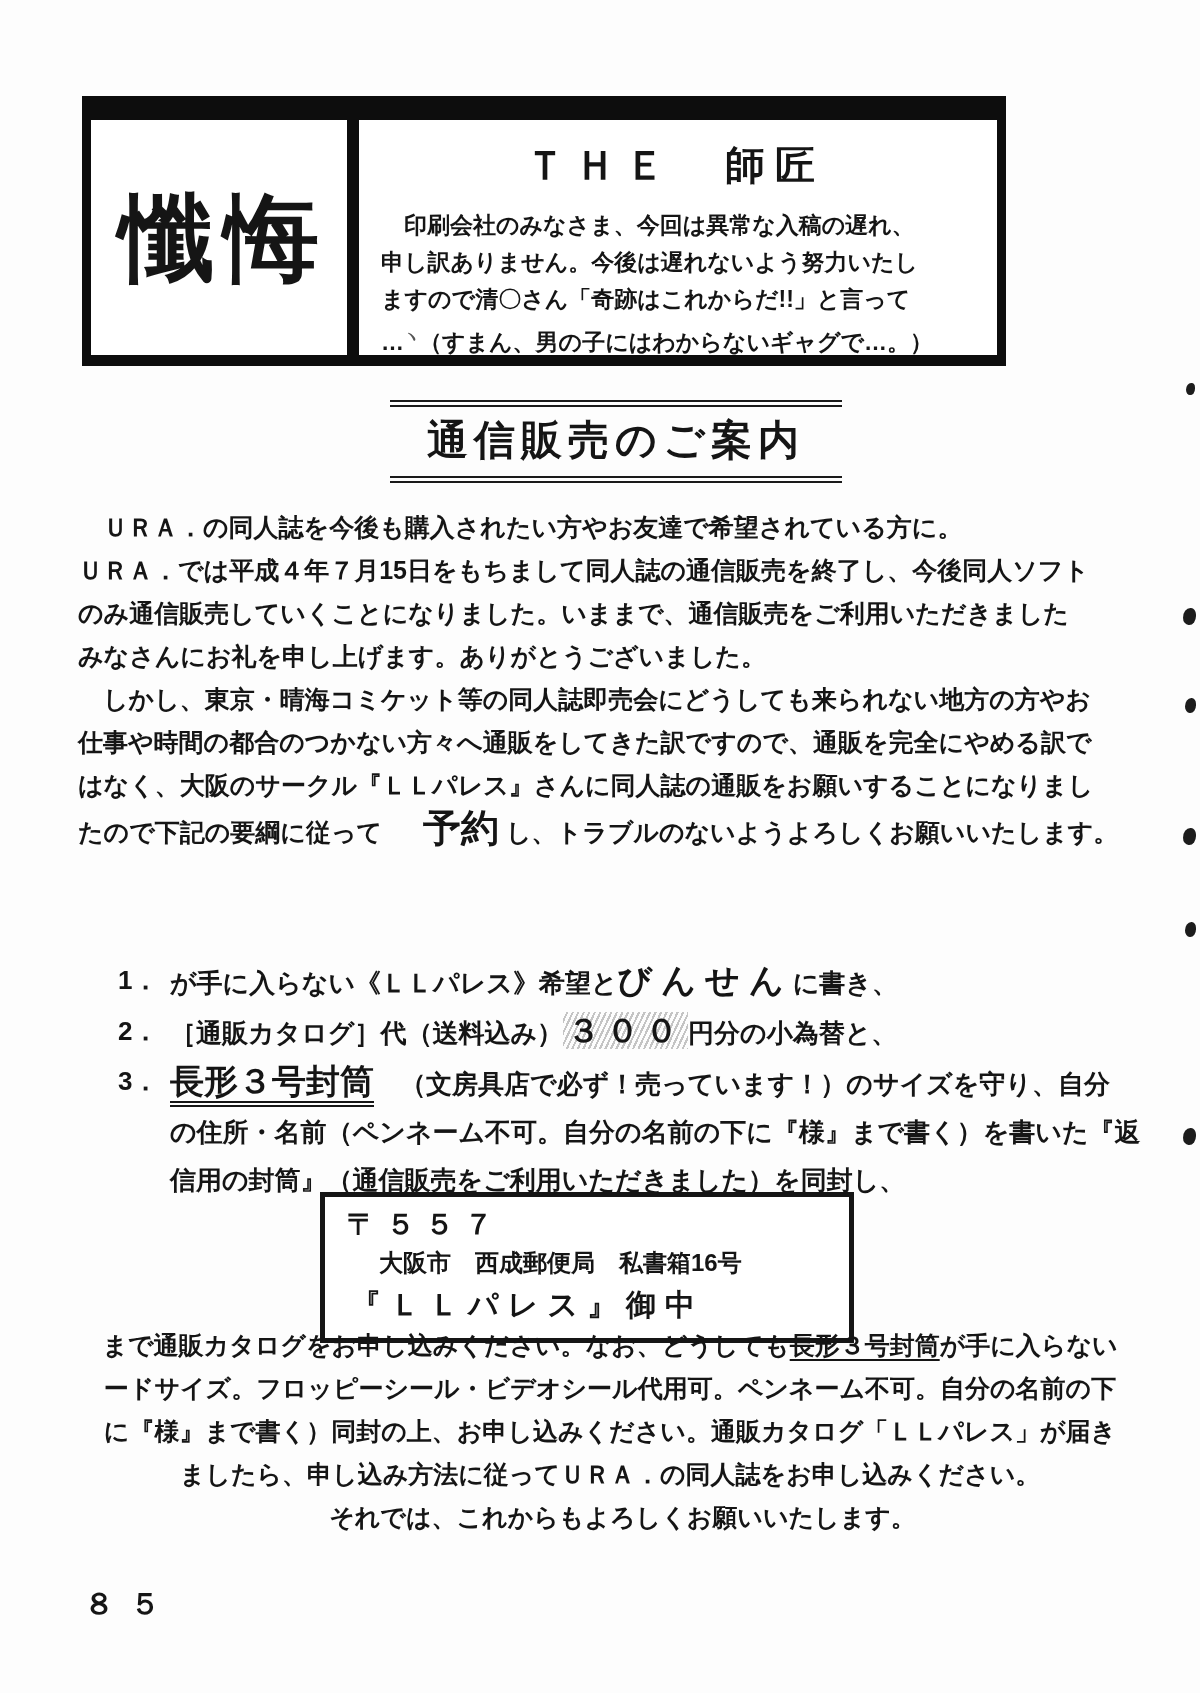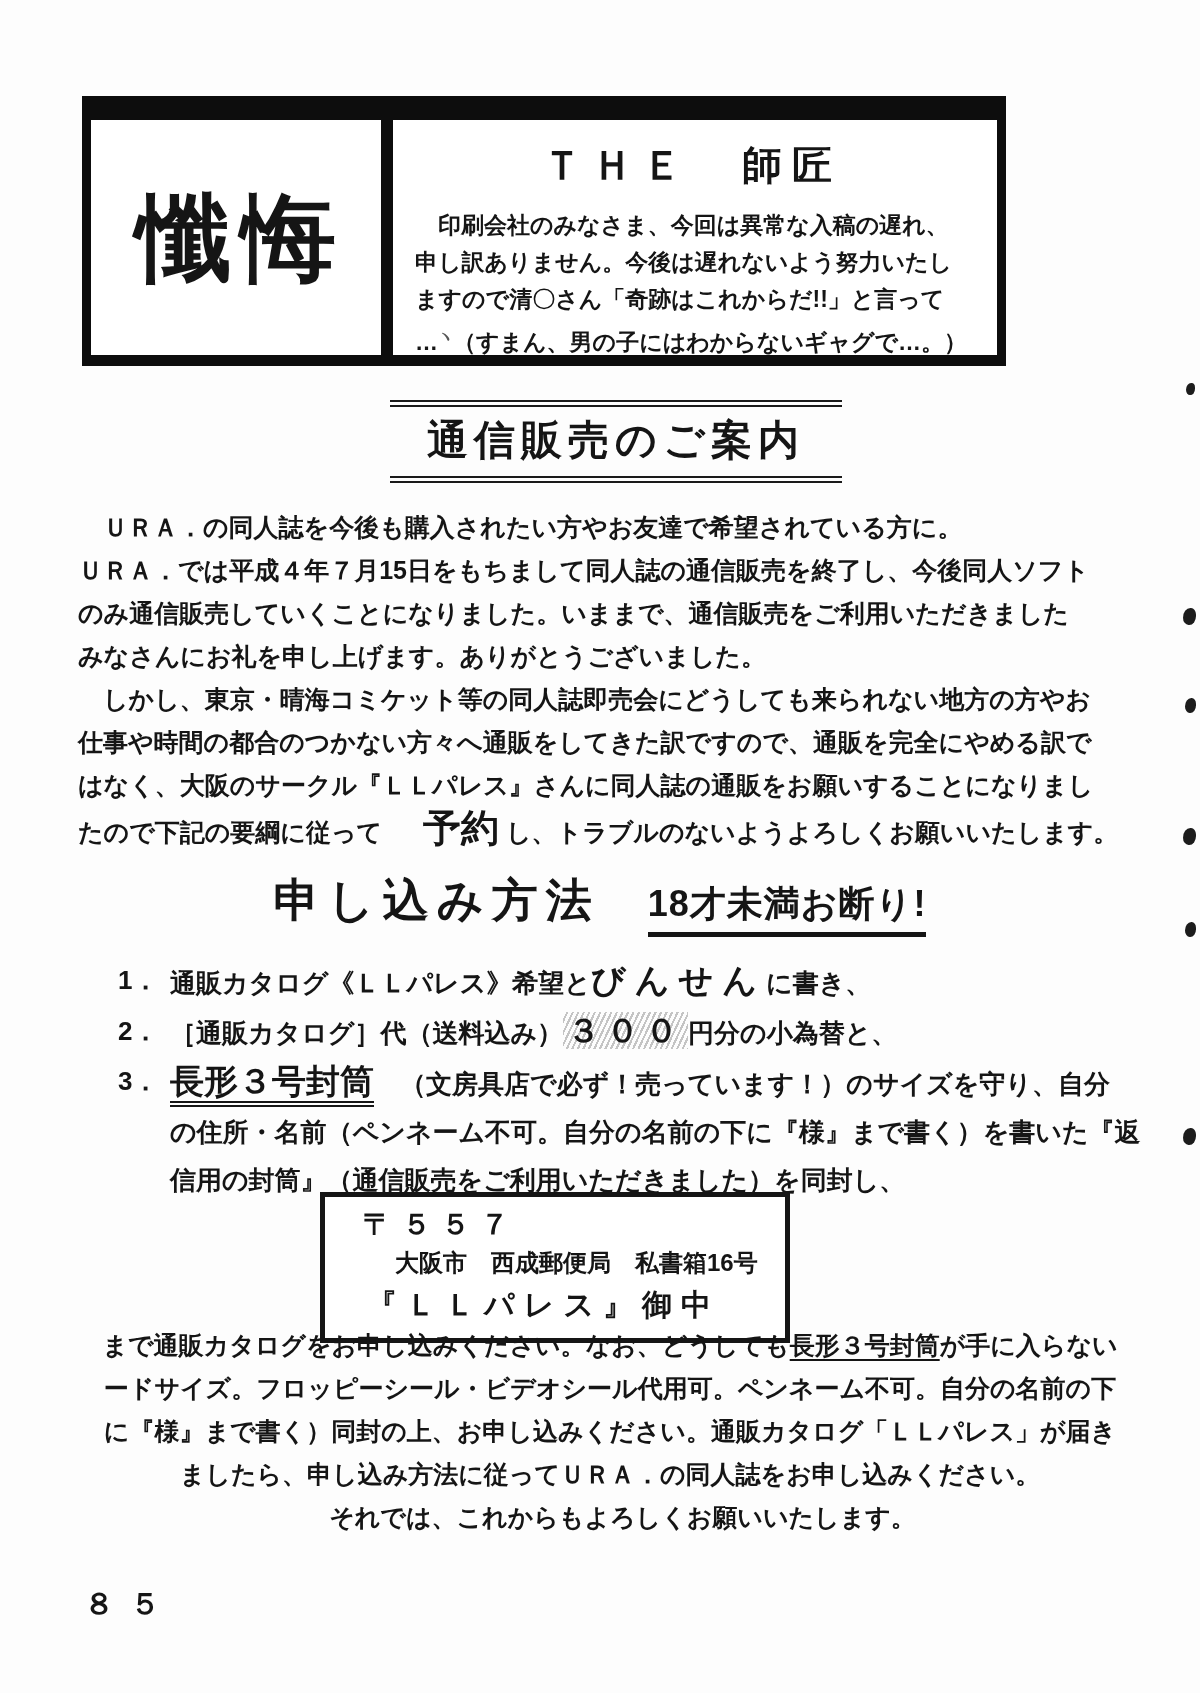--- a/index.html
+++ b/index.html
@@ -14,21 +14,21 @@
   .line{white-space:nowrap;}
 
   
   .confession-box{
     position:absolute;left:82px;top:96px;width:924px;height:270px;
     box-sizing:border-box;
     border:9px solid #0d0d0d;border-top-width:24px;border-bottom-width:11px;
     display:flex;background:#fff;
   }
   .cell-left{
-    width:302px;flex:none;box-sizing:border-box;
+    width:268px;flex:none;box-sizing:border-box;
     border-right:12px solid #0d0d0d;
     display:flex;align-items:center;justify-content:center;
   }
   .zange{
     font-family:"DejaVu Serif",serif;font-weight:bold;
     font-size:95px;letter-spacing:10px;line-height:1;padding-left:10px;
   }
   .cell-right{flex:1;padding:8px 8px 0 22px;overflow:hidden;}
   .shisho-title{
     text-align:center;font-size:40px;letter-spacing:10px;
@@ -68,22 +68,22 @@
     font-size:33px;letter-spacing:6px;padding:0 4px;
     background-image:repeating-linear-gradient(115deg,rgba(255,255,255,0) 0 3px,#c4c4c4 3px 5px);
   }
   .sg-biglined{font-size:34px;border-bottom:6px double #151515;padding-bottom:1px;}
   .sg-u{text-decoration:underline;text-underline-offset:5px;text-decoration-thickness:2px;}
   .sg-dots{-webkit-text-emphasis:filled dot #151515;text-emphasis:filled dot #151515;}
   .sg-mini{font-size:15px;color:#555;vertical-align:8px;letter-spacing:0;}
 
   
   .addr-box{
-    position:absolute;left:320px;top:1192px;width:470px;box-sizing:border-box;
-    border:5px solid #151515;background:#fff;padding:8px 10px 12px 38px;
+    position:absolute;left:320px;top:1192px;width:534px;box-sizing:border-box;
+    border:5px solid #151515;background:#fff;padding:8px 10px 12px 22px;
     white-space:nowrap;
   }
   .addr1{font-size:29px;letter-spacing:10px;}
   .addr2{font-size:24px;padding-left:32px;margin-top:2px;}
   .addr3{font-size:30px;letter-spacing:9px;padding-left:4px;margin-top:6px;}
 
   
   .page-num{position:absolute;left:84px;top:1584px;font-size:30px;letter-spacing:16px;}
 
   
@@ -119,29 +119,26 @@
       <div class="line"><span>　ＵＲＡ．の同人誌を今後も購入されたい方やお友達で希望されている方に。</span></div>
       <div class="line"><span>ＵＲＡ．では平成４年７月15日をもちまして同人誌の通信販売を終了し、今後同人ソフト</span></div>
       <div class="line"><span>のみ通信販売していくことになりました。いままで、通信販売をご利用いただきました</span></div>
       <div class="line"><span>みなさんにお礼を申し上げます。ありがとうございました。</span></div>
       <div class="line"><span>　しかし、東京・晴海コミケット等の同人誌即売会にどうしても来られない地方の方やお</span></div>
       <div class="line"><span>仕事や時間の都合のつかない方々へ通販をしてきた訳ですので、通販を完全にやめる訳で</span></div>
       <div class="line"><span>はなく、大阪のサークル『ＬＬパレス』さんに同人誌の通販をお願いすることになりまし</span></div>
       <div class="line"><span>たので下記の要綱に従って </span><span class="sg-big">予約</span><span> し、トラブルのないようよろしくお願いいたします。</span></div>
     </div>
 
-  <div class="apply-head">
-    <span class="apply-main">申し込み方法</span><span class="apply-sub">18才未満お断り!</span>
-  </div>
 
   <div class="steps">
       <div class="step">
         <span class="num">1．</span>
         <div class="itext">
-          <div class="line"><span>通販カタログ《ＬＬパレス》希望と</span><span class="sg-hand">びんせん</span><span>に書き、</span></div>
+          <div class="line"><span>が手に入らない《ＬＬパレス》希望と</span><span class="sg-hand">びんせん</span><span>に書き、</span></div>
         </div>
       </div>
       <div class="step">
         <span class="num">2．</span>
         <div class="itext">
           <div class="line"><span>［通販カタログ］代（送料込み）</span><span class="sg-hatch">３００</span><span>円分の小為替と、</span></div>
         </div>
       </div>
       <div class="step">
         <span class="num">3．</span>

